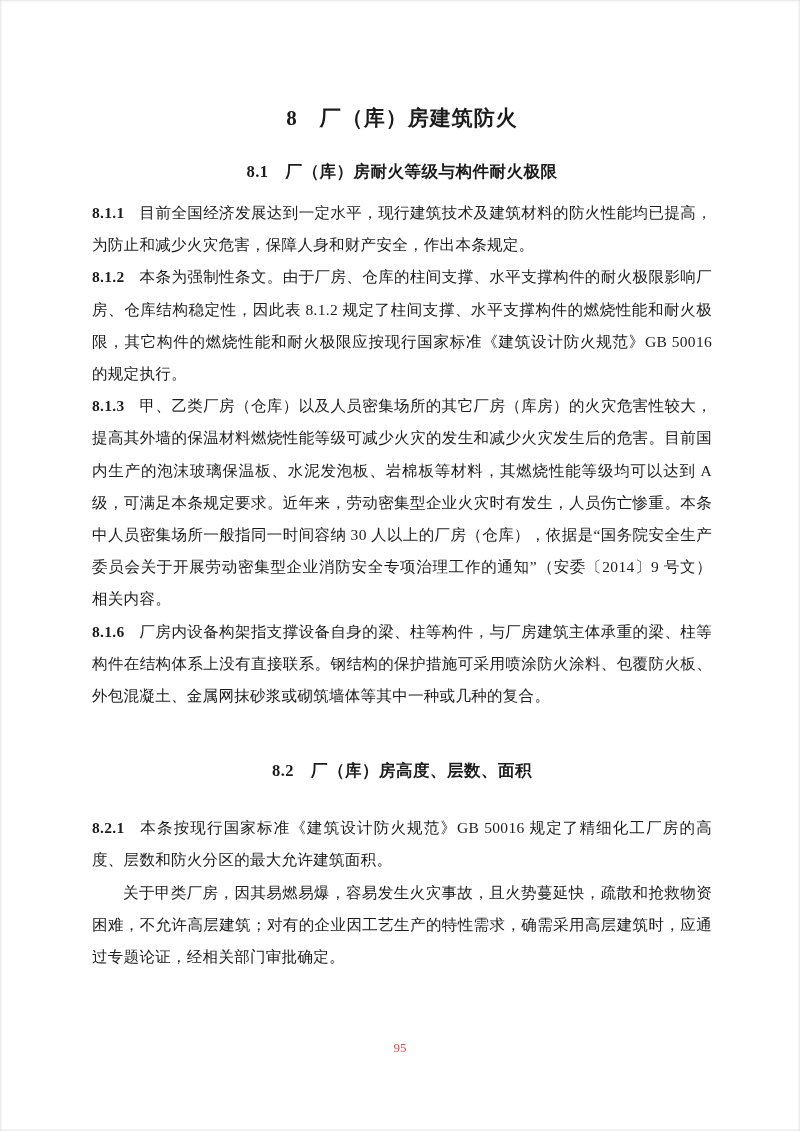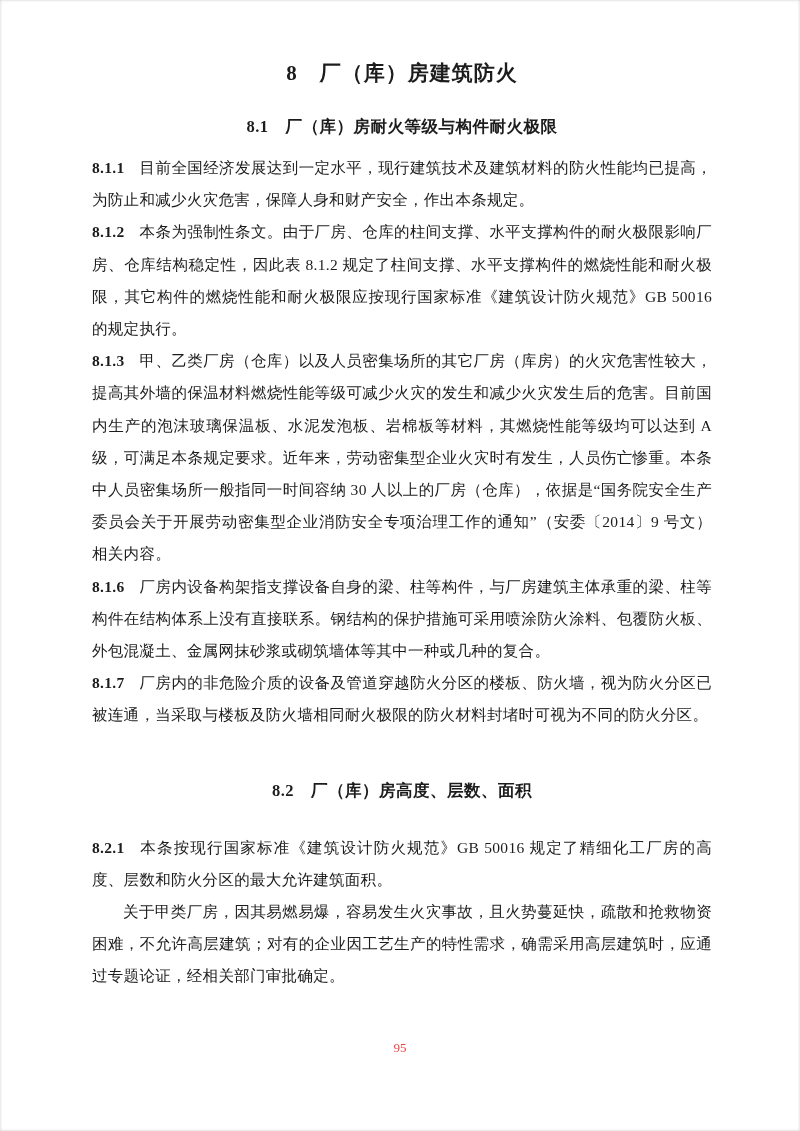--- a/index.html
+++ b/index.html
@@ -12,21 +12,21 @@
     height: 1131px;
     position: relative;
     overflow: hidden;
     font-family: "Liberation Serif", "DejaVu Serif", serif;
     color: #1c1c1c;
     box-shadow: inset 0 0 3px #c9c9c9;
   }
   .page {
     position: absolute;
     top: 0; left: 0; right: 0; bottom: 0;
-    padding: 58px 88px 0 92px;
+    padding: 103px 88px 0 92px;
     box-sizing: border-box;
   }
   h1.doc-title {
     margin: 0;
     font-size: 21px;
     font-weight: 700;
     line-height: 30px;
     text-align: center;
     letter-spacing: 1px;
   }
@@ -80,21 +80,20 @@
 
   <h1 class="doc-title">8　厂（库）房建筑防火</h1>
 
   <h2 class="section-heading">8.1　厂（库）房耐火等级与构件耐火极限</h2>
 
   <div class="para-block">
     <p class="body-para"><span class="num">8.1.1</span><span>目前全国经济发展达到一定水平，现行建筑技术及建筑材料的防火性能均已提高，为防止和减少火灾危害，保障人身和财产安全，作出本条规定。</span></p>
     <p class="body-para"><span class="num">8.1.2</span><span>本条为强制性条文。由于厂房、仓库的柱间支撑、水平支撑构件的耐火极限影响厂房、仓库结构稳定性，因此表 8.1.2 规定了柱间支撑、水平支撑构件的燃烧性能和耐火极限，其它构件的燃烧性能和耐火极限应按现行国家标准《建筑设计防火规范》GB 50016 的规定执行。</span></p>
     <p class="body-para"><span class="num">8.1.3</span><span>甲、乙类厂房（仓库）以及人员密集场所的其它厂房（库房）的火灾危害性较大，提高其外墙的保温材料燃烧性能等级可减少火灾的发生和减少火灾发生后的危害。目前国内生产的泡沫玻璃保温板、水泥发泡板、岩棉板等材料，其燃烧性能等级均可以达到 A 级，可满足本条规定要求。近年来，劳动密集型企业火灾时有发生，人员伤亡惨重。本条中人员密集场所一般指同一时间容纳 30 人以上的厂房（仓库），依据是“国务院安全生产委员会关于开展劳动密集型企业消防安全专项治理工作的通知”（安委〔2014〕9 号文）相关内容。</span></p>
     <p class="body-para"><span class="num">8.1.6</span><span>厂房内设备构架指支撑设备自身的梁、柱等构件，与厂房建筑主体承重的梁、柱等构件在结构体系上没有直接联系。钢结构的保护措施可采用喷涂防火涂料、包覆防火板、外包混凝土、金属网抹砂浆或砌筑墙体等其中一种或几种的复合。</span></p>
-    <p class="body-para"><span class="num">8.1.7</span><span>厂房内的非危险介质的设备及管道穿越防火分区的楼板、防火墙，视为防火分区已被连通，当采取与楼板及防火墙相同耐火极限的防火材料封堵时可视为不同的防火分区。</span></p>
   </div>
 
   <h2 class="section-heading second">8.2　厂（库）房高度、层数、面积</h2>
 
   <div class="para-block second">
     <p class="body-para"><span class="num">8.2.1</span><span>本条按现行国家标准《建筑设计防火规范》GB 50016 规定了精细化工厂房的高度、层数和防火分区的最大允许建筑面积。</span></p>
     <p class="body-para indent"><span>关于甲类厂房，因其易燃易爆，容易发生火灾事故，且火势蔓延快，疏散和抢救物资困难，不允许高层建筑；对有的企业因工艺生产的特性需求，确需采用高层建筑时，应通过专题论证，经相关部门审批确定。</span></p>
   </div>
 
 </div>

